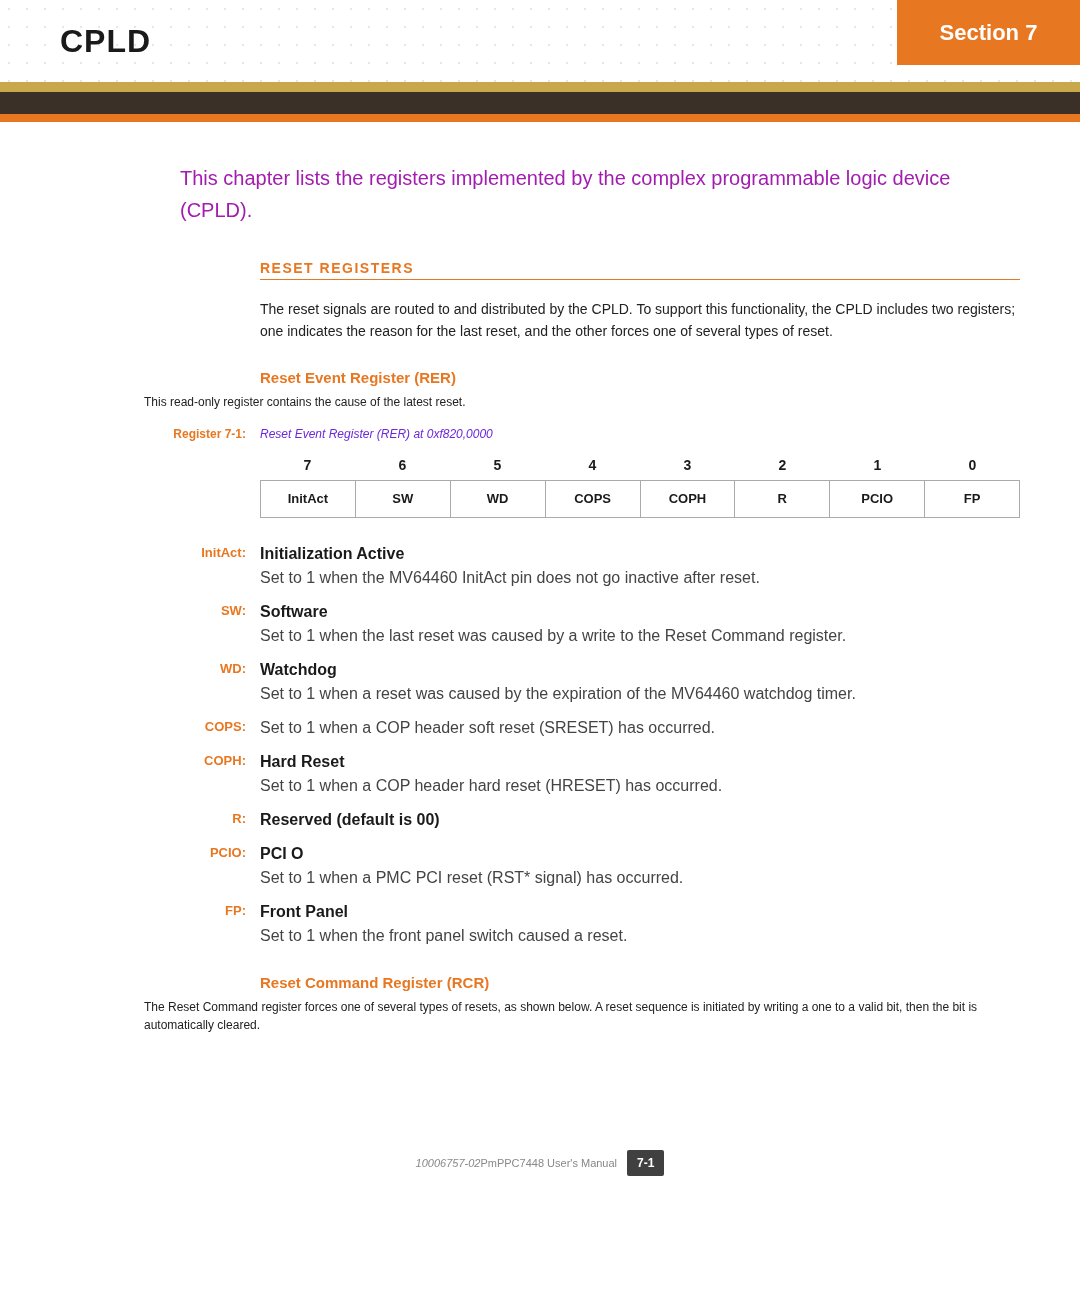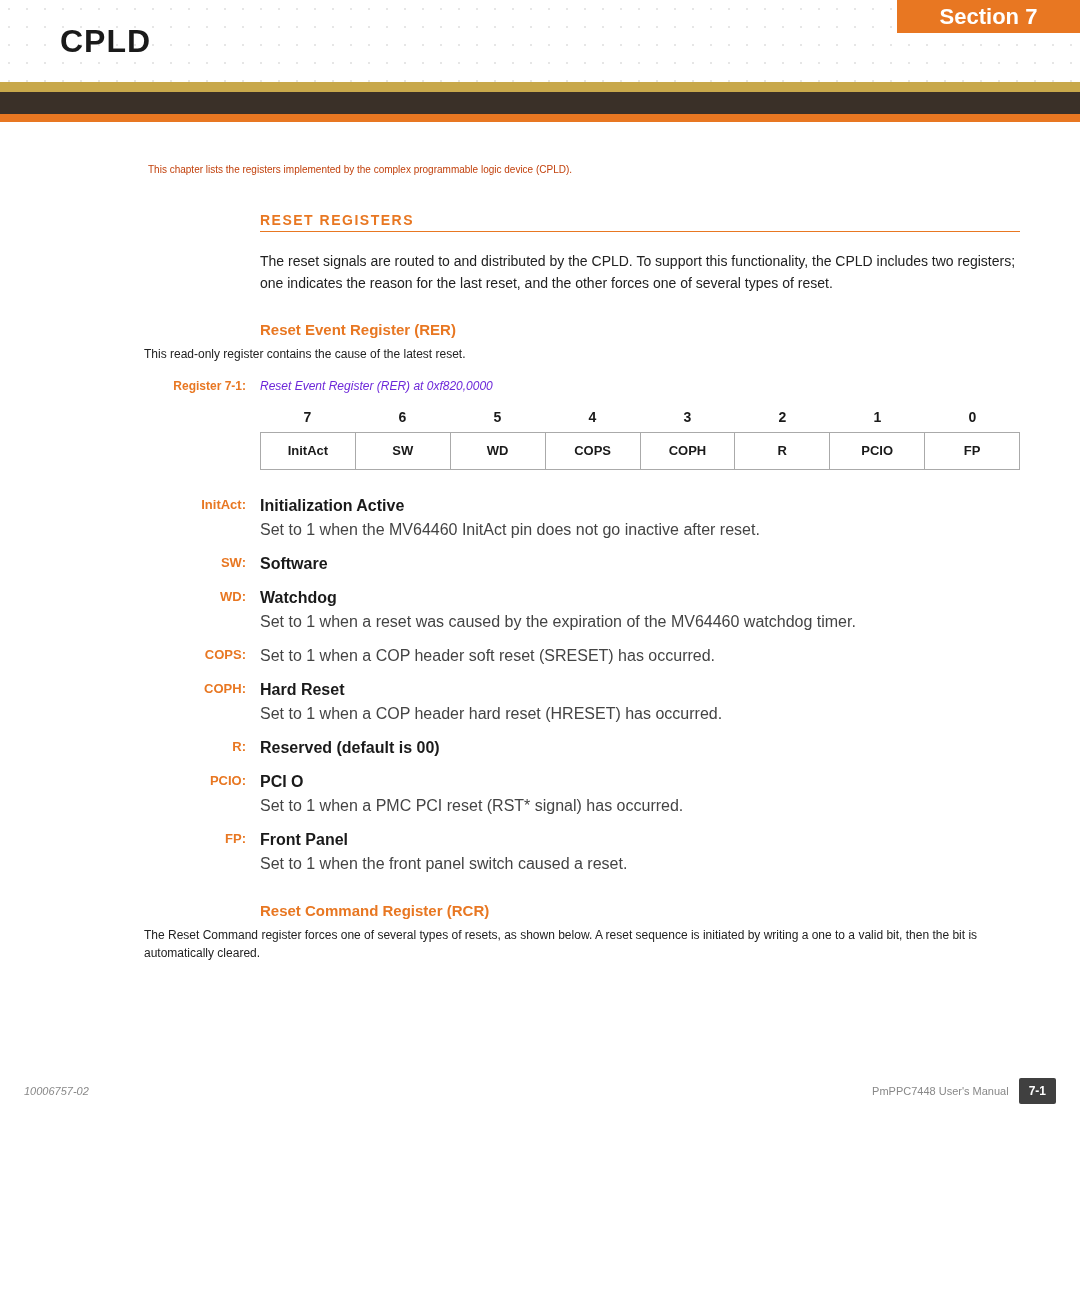--- a/index.html
+++ b/index.html
@@ -39,21 +39,21 @@
       z-index: 2;
     }
     .section-badge {
       position: absolute;
       right: 0;
       top: 0;
       background: #e87722;
       color: #fff;
       font-size: 22px;
       font-weight: 700;
-      padding: 0 30px;
+      padding: 16px 30px;
       z-index: 2;
       min-width: 183px;
       text-align: center;
     }
 
     
     .bar-gold {
       height: 10px;
       background: #c8a84b;
     }
@@ -66,25 +66,25 @@
       background: #e87722;
     }
 
     
     .content {
       padding: 40px 60px 60px 60px;
       max-width: 1080px;
     }
 
     .intro-text {
-      margin-left: 88px;
+      margin-left: 120px;
       margin-bottom: 32px;
-      font-size: 10px;
+      font-size: 20px;
       line-height: 1.6;
-      color: #c2410c;
+      color: #a21caf;
     }
 
     
     .section-heading {
       margin-left: 200px;
       margin-bottom: 10px;
     }
     .section-heading h2 {
       font-size: 14px;
       font-weight: 700;
@@ -212,21 +212,21 @@
       color: #444;
       display: block;
     }
 
     
     .page-footer {
       position: relative;
       margin-top: 30px;
       padding: 12px 24px;
       display: flex;
-      justify-content: space-between;
+      justify-content: center;
       align-items: center;
       border-top: none;
     }
     .footer-doc-num {
       font-size: 11px;
       color: #888;
       font-style: italic;
     }
     .footer-manual {
       font-size: 11px;
@@ -310,20 +310,21 @@
         <div class="field-label">InitAct:</div>
         <div class="field-content">
           <span class="field-name">Initialization Active</span>
           <span class="field-desc">Set to 1 when the MV64460 InitAct pin does not go inactive after reset.</span>
         </div>
       </div>
       <div class="field-row">
         <div class="field-label">SW:</div>
         <div class="field-content">
           <span class="field-name">Software</span>
+          <span class="field-desc">Set to 1 when the last reset was caused by a write to the Reset Command register.</span>
         </div>
       </div>
       <div class="field-row">
         <div class="field-label">WD:</div>
         <div class="field-content">
           <span class="field-name">Watchdog</span>
           <span class="field-desc">Set to 1 when a reset was caused by the expiration of the MV64460 watchdog timer.</span>
         </div>
       </div>
       <div class="field-row">

